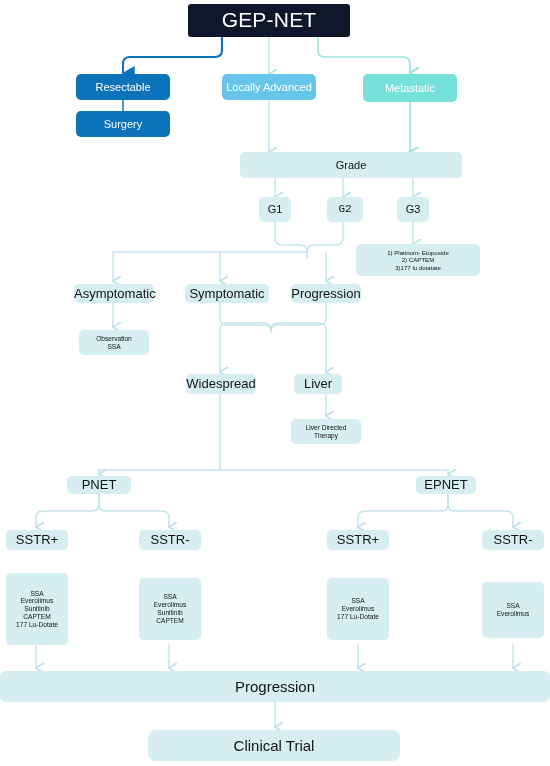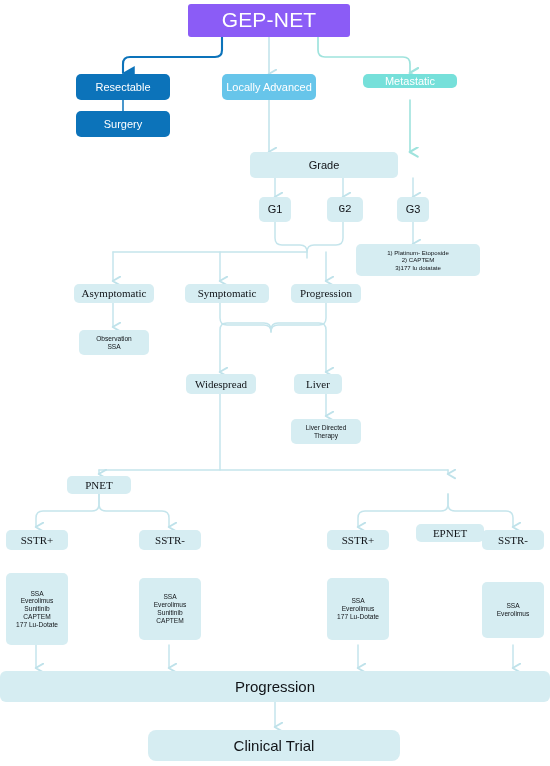--- a/index.html
+++ b/index.html
@@ -12,27 +12,27 @@
   svg.wires{position:absolute;left:0;top:0;width:550px;height:766px;pointer-events:none;}
   .node{
     position:absolute;box-sizing:border-box;
     display:flex;align-items:center;justify-content:center;
     text-align:center;border-radius:5px;
     color:#111418;line-height:1.18;
   }
   .node span{display:block;width:100%;white-space:pre-line;}
   .n-pale{background:#d6edf2;}
   .n-darkblue{background:#0c73ba;color:#ffffff;}
-  .n-header{background:#8b5cf6;color:#ffffff;border-radius:3px;}
+  .n-header{background:#0f172a;color:#ffffff;border-radius:3px;}
   .n-sky{background:#67c5ea;color:#ffffff;}
   .n-aqua{background:#76e0da;color:#ffffff;}
   .fs-title{font-size:21px;letter-spacing:.2px;}
   .fs-big{font-size:15px;}
   .fs-mid{font-size:11px;}
-  .fs-sm{font-size:11px;font-family:Liberation Serif, serif;}
+  .fs-sm{font-size:13px;}
   .fs-xs{font-size:6.6px;}
   .fs-tiny{font-size:6.1px;}
 </style>
 </head>
 <body>
 
 <div id="canvas">
 
   <svg class="wires" viewBox="0 0 550 766">
     <defs>
@@ -112,25 +112,25 @@
   </div>
 
   <div class="node n-darkblue fs-mid" style="left:76px;top:111px;width:94px;height:26px;">
     <span>Surgery</span>
   </div>
 
   <div class="node n-sky fs-mid" style="left:222px;top:74px;width:94px;height:26px;">
     <span>Locally Advanced</span>
   </div>
 
-  <div class="node n-aqua fs-mid" style="left:363px;top:74px;width:94px;height:14px;">
+  <div class="node n-aqua fs-mid" style="left:363px;top:74px;width:94px;height:28px;">
     <span>Metastatic</span>
   </div>
 
-  <div class="node n-pale fs-mid" style="left:250px;top:152px;width:148px;height:26px;">
+  <div class="node n-pale fs-mid" style="left:240px;top:152px;width:222px;height:26px;">
     <span>Grade</span>
   </div>
 
   <div class="node n-pale fs-mid" style="left:259px;top:197px;width:32px;height:25px;align-items:center;">
     <span>G1</span>
   </div>
 
   <div class="node n-pale fs-mid" style="left:327px;top:197px;width:36px;height:25px;font-family:Liberation Mono, monospace;">
     <span>G2</span>
   </div>
@@ -172,21 +172,21 @@
 
   <div class="node n-pale fs-xs" style="left:291px;top:419px;width:70px;height:25px;">
     <span>Liver Directed
 Therapy</span>
   </div>
 
   <div class="node n-pale fs-sm" style="left:67px;top:476px;width:64px;height:18px;">
     <span>PNET</span>
   </div>
 
-  <div class="node n-pale fs-sm" style="left:416px;top:476px;width:68px;height:18px;margin-top:48px;">
+  <div class="node n-pale fs-sm" style="left:416px;top:476px;width:60px;height:18px;">
     <span>EPNET</span>
   </div>
 
   <div class="node n-pale fs-sm" style="left:6px;top:530px;width:62px;height:20px;">
     <span>SSTR+</span>
   </div>
 
   <div class="node n-pale fs-sm" style="left:139px;top:530px;width:62px;height:20px;">
     <span>SSTR-</span>
   </div>

